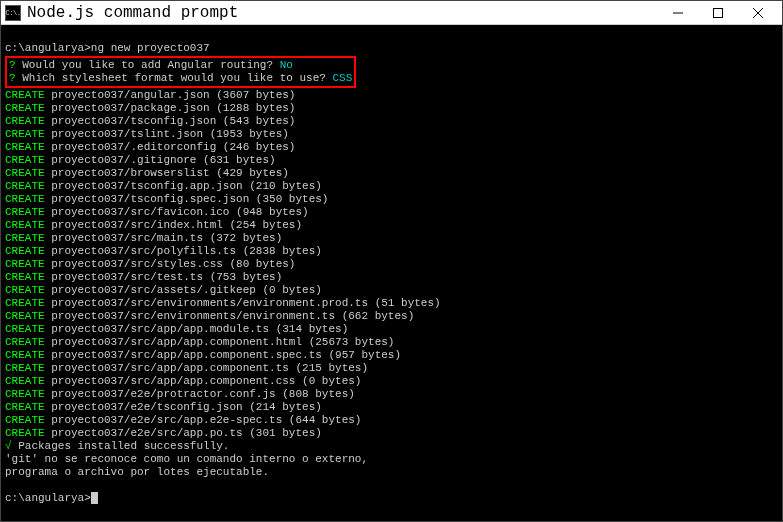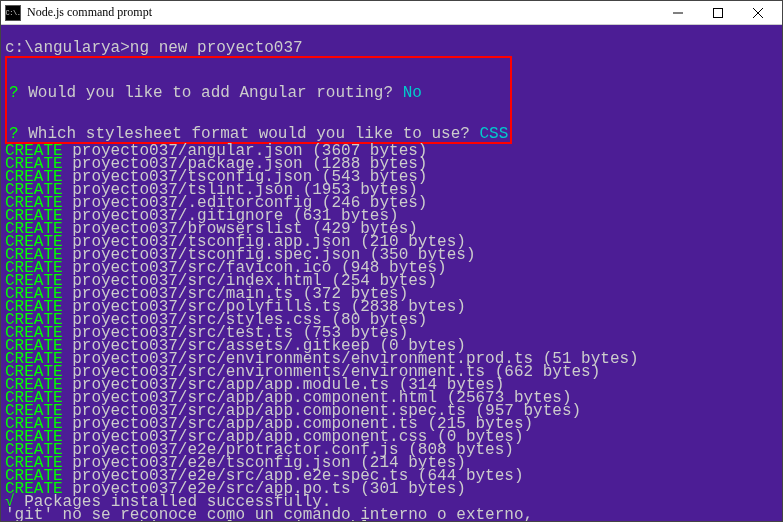--- a/index.html
+++ b/index.html
@@ -36,57 +36,57 @@
       position: relative;
       font-size: 7px;
       color: #ccc;
       display: flex;
       align-items: center;
       justify-content: center;
       letter-spacing: -0.5px;
     }
     .titlebar-title {
       flex: 1;
-      font-family: Liberation Serif, serif;
-      font-size: 12px;
+      font-family: Liberation Mono, monospace;
+      font-size: 16px;
     }
     .titlebar-buttons {
       display: flex;
     }
     .titlebar-btn {
       width: 40px;
       height: 24px;
       display: flex;
       align-items: center;
       justify-content: center;
       font-family: 'Segoe UI', sans-serif;
       font-size: 11px;
       cursor: pointer;
     }
     .terminal {
       flex: 1;
-      background: #4c1d95;
+      background: #000000;
       color: #ccc;
       padding: 4px 0 4px 4px;
       overflow: hidden;
       line-height: 13px;
-      font-size: 16px;
+      font-size: 11px;
     }
     .line { white-space: pre; }
     .create { color: #00ff00; }
     .cyan { color: #00cccc; }
     .check { color: #00ff00; }
     .qmark { color: #00ff00; }
     .highlight-box {
       border: 2px solid #ff0000;
       padding: 1px 2px;
       margin: 1px 0;
       display: inline-block;
     }
-    .highlight-box .line { display: block; margin-top: 28px; }
+    .highlight-box .line { display: block; }
     .prompt-line { white-space: pre; }
     .cursor {
       display: inline-block;
       width: 7px;
       height: 12px;
       background: #ccc;
       vertical-align: text-bottom;
     }
   </style>
 </head>

